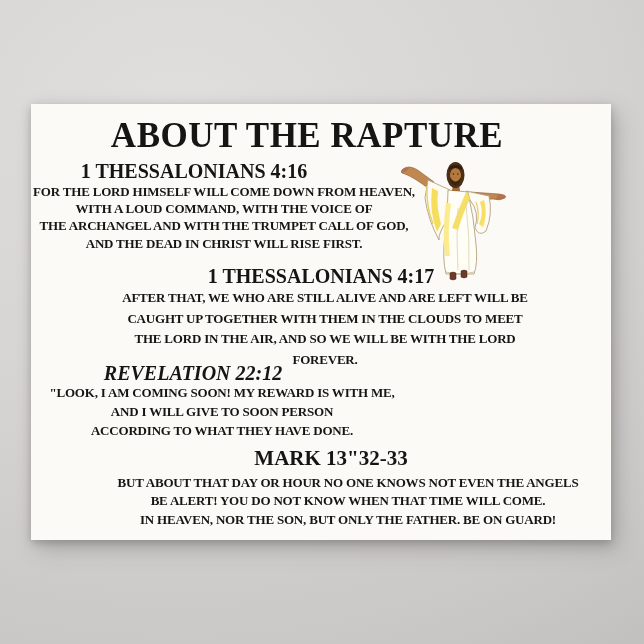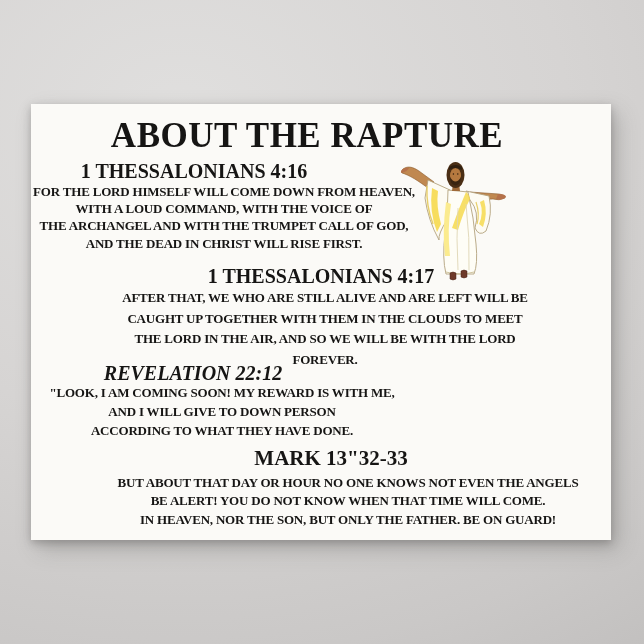--- a/index.html
+++ b/index.html
@@ -104,21 +104,21 @@
     <div class="txt body b2">
         <div>AFTER THAT, WE WHO ARE STILL ALIVE AND ARE LEFT WILL BE</div>
         <div>CAUGHT UP TOGETHER WITH THEM IN THE CLOUDS TO MEET</div>
         <div>THE LORD IN THE AIR, AND SO WE WILL BE WITH THE LORD</div>
         <div>FOREVER.</div>
       </div>
 
     <div class="txt heading h3">REVELATION 22:12</div>
     <div class="txt body b3">
         <div>"LOOK, I AM COMING SOON! MY REWARD IS WITH ME,</div>
-        <div>AND I WILL GIVE TO DOWN PERSON</div>
+        <div>AND I WILL GIVE TO SOON PERSON</div>
         <div>ACCORDING TO WHAT THEY HAVE DONE.</div>
       </div>
 
     <div class="txt heading h4">MARK 13"32-33</div>
     <div class="txt body b4">
         <div>BUT ABOUT THAT DAY OR HOUR NO ONE KNOWS NOT EVEN THE ANGELS</div>
         <div>BE ALERT! YOU DO NOT KNOW WHEN THAT TIME WILL COME.</div>
         <div>IN HEAVEN, NOR THE SON, BUT ONLY THE FATHER. BE ON GUARD!</div>
       </div>
 

